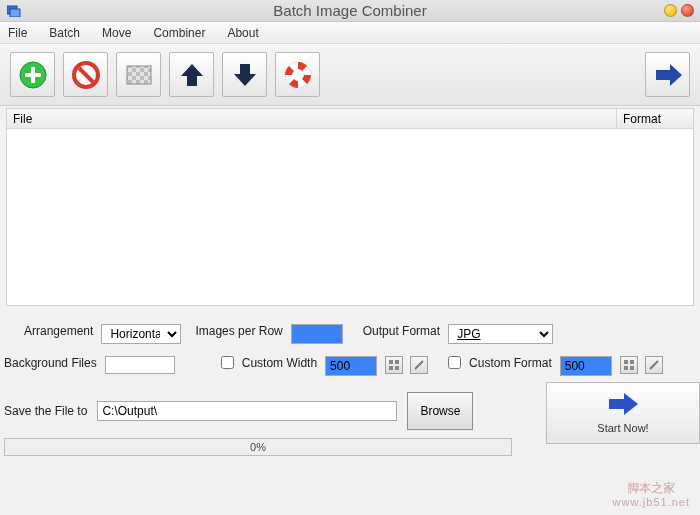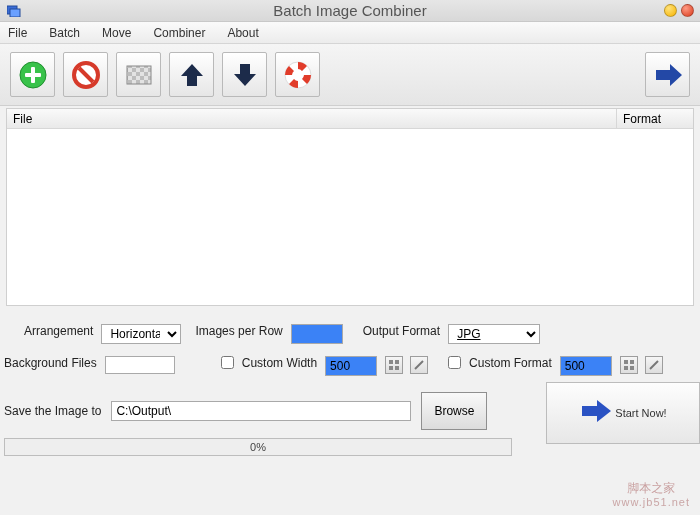--- a/index.html
+++ b/index.html
@@ -26,30 +26,30 @@
 .gh-format { width: 76px; padding: 3px 6px; }
 .grid-body { flex:1; position: relative; background: repeating-linear-gradient(#fff,#fff 19px,#eef0f2 19px,#eef0f2 20px); display:flex; align-items:center; justify-content:center; color:#3a3a3a; }
 
 .panel { padding: 6px 0 0 0; }
 .row { display: flex; gap: 8px; padding: 6px 10px 6px 24px; }
 .row.left { padding-left: 4px; }
 label { color: #222; }
 select, input[type=text].short { height: 20px; border: 1px solid #a9a9a9; background: #fff; padding: 0 4px; }
 .sel-arr { width: 80px; }
 .num { width: 52px; height: 20px; border:1px solid #a9a9a9; background:#3b82f6; padding:0 4px; }
-.sel-fmt { width: 92px; text-decoration: underline; }
+.sel-fmt { width: 105px; text-decoration: underline; }
 .swatch { width: 70px; height: 18px; border:1px solid #a9a9a9; background:#fff; }
 input[type=checkbox]{ width:13px; height:13px; }
 .sqbtn { width:18px; height:18px; border:1px solid #9d9d9d; background:linear-gradient(#f6f6f6,#dedede); display:inline-flex; align-items:center; justify-content:center; }
 .sqbtn+.sqbtn{ margin-left:-1px;}
 
 .row-save { display:flex; align-items:center; gap:10px; padding: 10px 10px 4px 4px; }
 .path { flex:0 0 300px; height:20px; border:1px solid #a9a9a9; background:#fff; padding:0 4px; }
 .browse { height:38px; padding:0 12px; border:1px solid #8f8f8f; background:linear-gradient(#f9f9f9,#dcdcdc); cursor:pointer; }
-.startbox { margin-left:18px; width:154px; height:62px; border:1px solid #bcbcbc; background:linear-gradient(#fdfdfd,#e7e7e7); display:flex; flex-direction:row; align-items:center; justify-content:center; gap:2px; cursor:pointer;}
+.startbox { margin-left:18px; width:154px; height:62px; border:1px solid #bcbcbc; background:linear-gradient(#fdfdfd,#e7e7e7); display:flex; flex-direction:column; align-items:center; justify-content:center; gap:2px; cursor:pointer;}
 .startbox svg { margin-top:-2px;}
 .startbox .lbl { font-size:11px; color:#333;}
 
 .progressbar { width: 508px; height:18px; border:1px solid #bdbdbd; background:#eee; position:relative; margin:4px 0 0 4px;}
 .progressbar .pct { position:absolute; left:0; right:0; top:0; bottom:0; display:flex; align-items:center; justify-content:center; color:#444; font-size:11px;}
 
 .bottom-layout{ display:flex; }
 .bottom-left{ flex:1; }
 
 .watermark { position:absolute; right:10px; bottom:6px; text-align:center; color:#c9a0a0; font-size:15px; font-family: "Microsoft YaHei","SimSun",serif; pointer-events:none; line-height:1.2;}
@@ -188,21 +188,21 @@
     <span class="sqbtn">
         <svg width="10" height="10">
           <line x1="1" y1="9" x2="9" y2="1" stroke="#777" stroke-width="2"></line>
         </svg>
       </span>
   </div>
 
   <div class="bottom-layout">
     <div class="bottom-left">
       <div class="row-save">
-        <label>Save the Image to</label>
+        <label>Save the File to</label>
         <input class="path" type="text" value="C:\Output\" style="">
         <button class="browse">Browse</button>
       </div>
       <div class="progressbar">
         <div class="pct">0%</div>
       </div>
     </div>
     <div class="startbox">
       <svg width="34" height="30">
           <path d="M3 9 L18 9 L18 3 L32 14 L18 25 L18 19 L3 19 Z" fill="#2a52c3"></path>

